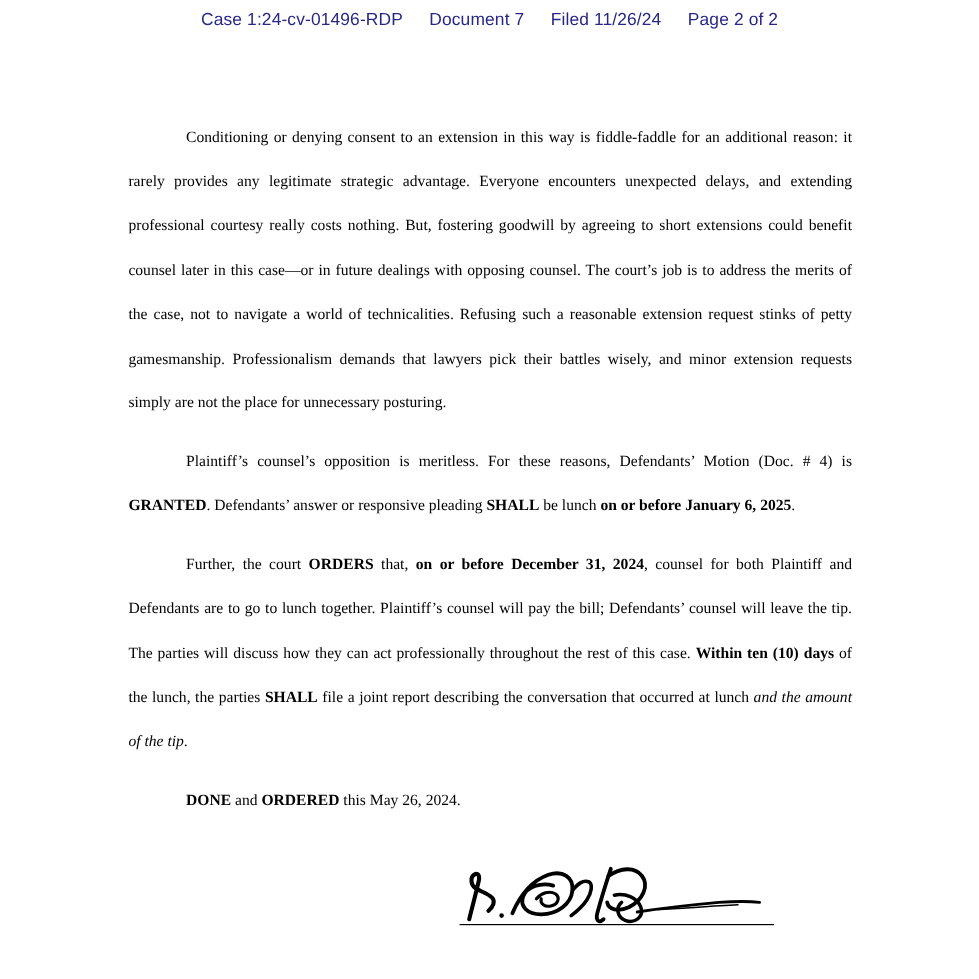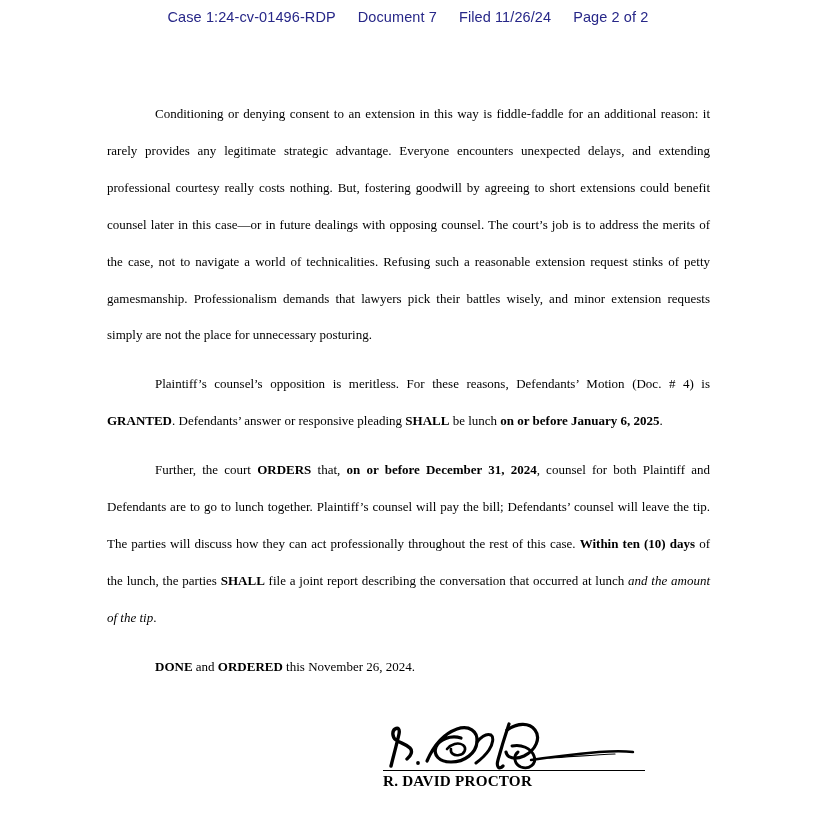--- a/index.html
+++ b/index.html
@@ -112,21 +112,21 @@
   </div>
 
   <div class="body-text">
 
     <p class="para"><span>Conditioning or denying consent to an extension in this way is fiddle-faddle for an additional reason: it rarely provides any legitimate strategic advantage. Everyone encounters unexpected delays, and extending professional courtesy really costs nothing. But, fostering goodwill by agreeing to short extensions could benefit counsel later in this case—or in future dealings with opposing counsel. The court’s job is to address the merits of the case, not to navigate a world of technicalities. Refusing such a reasonable extension request stinks of petty gamesmanship. Professionalism demands that lawyers pick their battles wisely, and minor extension requests simply are not the place for unnecessary posturing.</span></p>
 
     <p class="para"><span>Plaintiff’s counsel’s opposition is meritless. For these reasons, Defendants’ Motion (Doc. # 4) is </span><b>GRANTED</b><span>. Defendants’ answer or responsive pleading </span><b>SHALL</b><span> be lunch </span><b>on or before January 6, 2025</b><span>.</span></p>
 
     <p class="para"><span>Further, the court </span><b>ORDERS</b><span> that, </span><b>on or before December 31, 2024</b><span>, counsel for both Plaintiff and Defendants are to go to lunch together. Plaintiff’s counsel will pay the bill; Defendants’ counsel will leave the tip. The parties will discuss how they can act professionally throughout the rest of this case. </span><b>Within ten (10) days</b><span> of the lunch, the parties </span><b>SHALL</b><span> file a joint report describing the conversation that occurred at lunch </span><i>and the amount of the tip</i><span>.</span></p>
 
-    <p class="para"><b>DONE</b><span> and </span><b>ORDERED</b><span> this November 26, 2024.</span></p>
+    <p class="para"><b>DONE</b><span> and </span><b>ORDERED</b><span> this May 26, 2024.</span></p>
 
   </div>
 
   <div class="sig-block">
 
     <div class="sig-graphic">
       <svg width="272" height="56" viewBox="0 0 272 56" xmlns="http://www.w3.org/2000/svg">
         <g fill="none" stroke="#000000" stroke-linecap="round" stroke-linejoin="round">
 
           <path d="M10 50 C13 38, 16 27, 18 18 C19 13, 17 11, 14 13 C11 15, 11 21, 15 24 C19 27, 25 28, 29 32 C32 35, 30 40, 26 43" stroke-width="3.4"></path>
@@ -145,16 +145,15 @@
 
           <path d="M131 30 C140 28, 150 32, 153 40 C156 48, 148 54, 140 51 C133 48, 132 40, 137 36" stroke-width="2.9"></path>
 
           <path d="M150 44 C170 41, 196 38, 218 36 C232 35, 244 35, 252 36" stroke-width="2.4"></path>
           <path d="M168 42 C188 41, 212 39, 234 38" stroke-width="1.2"></path>
         </g>
       </svg>
     </div>
 
     <div class="sig-rule"></div>
-    <div class="sig-name">R. DAVID PROCTOR</div>
   </div>
 
 </div>
 
 </body></html>

